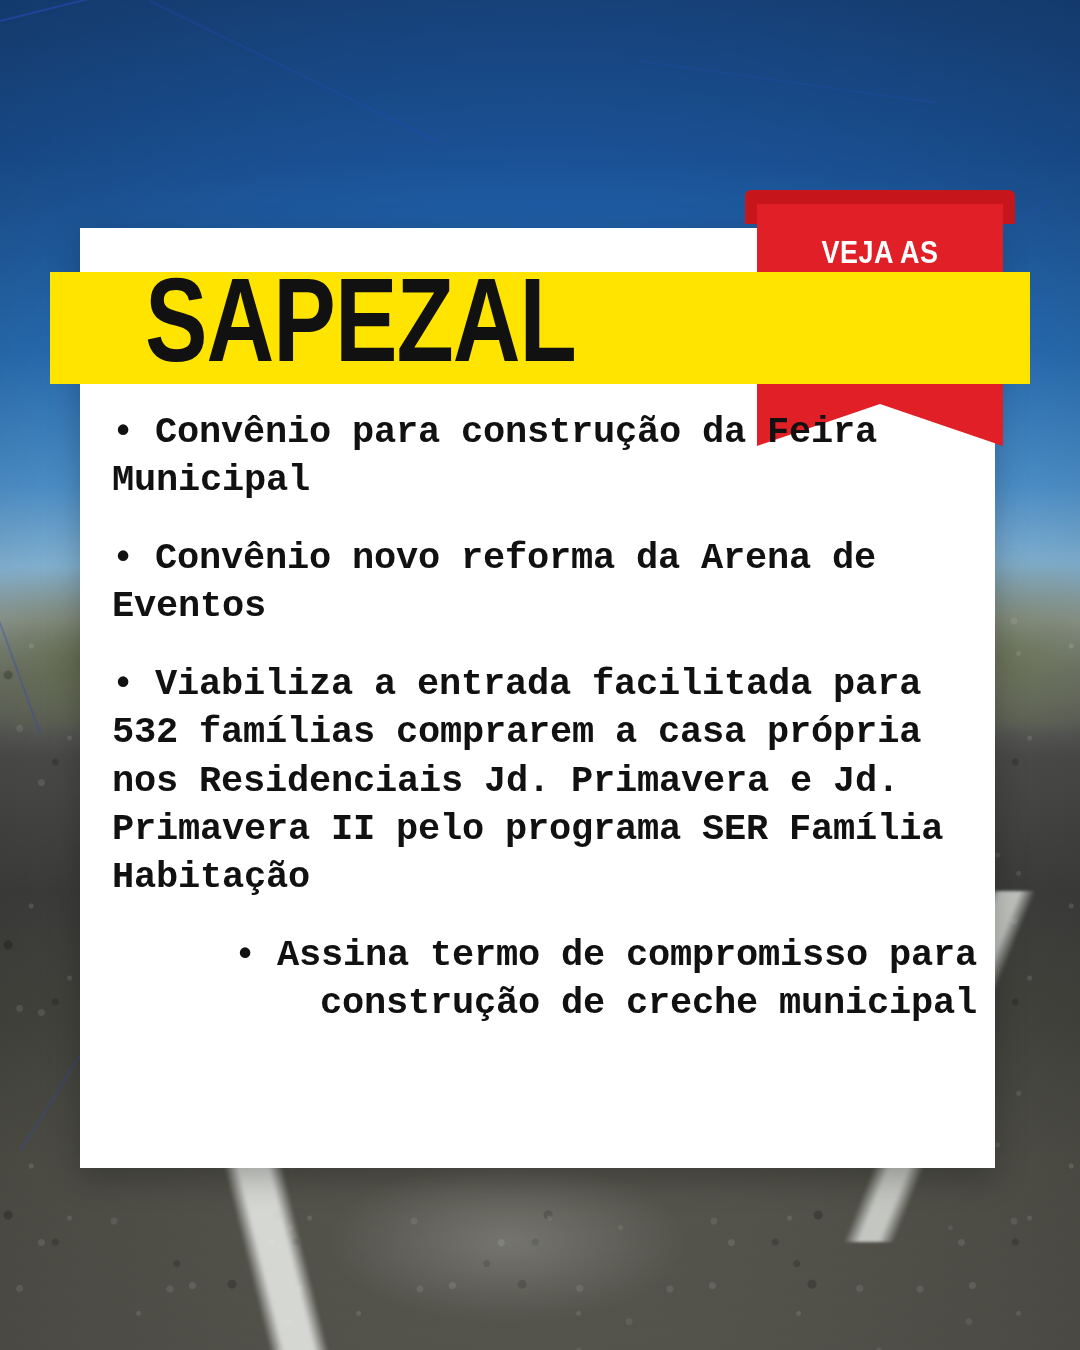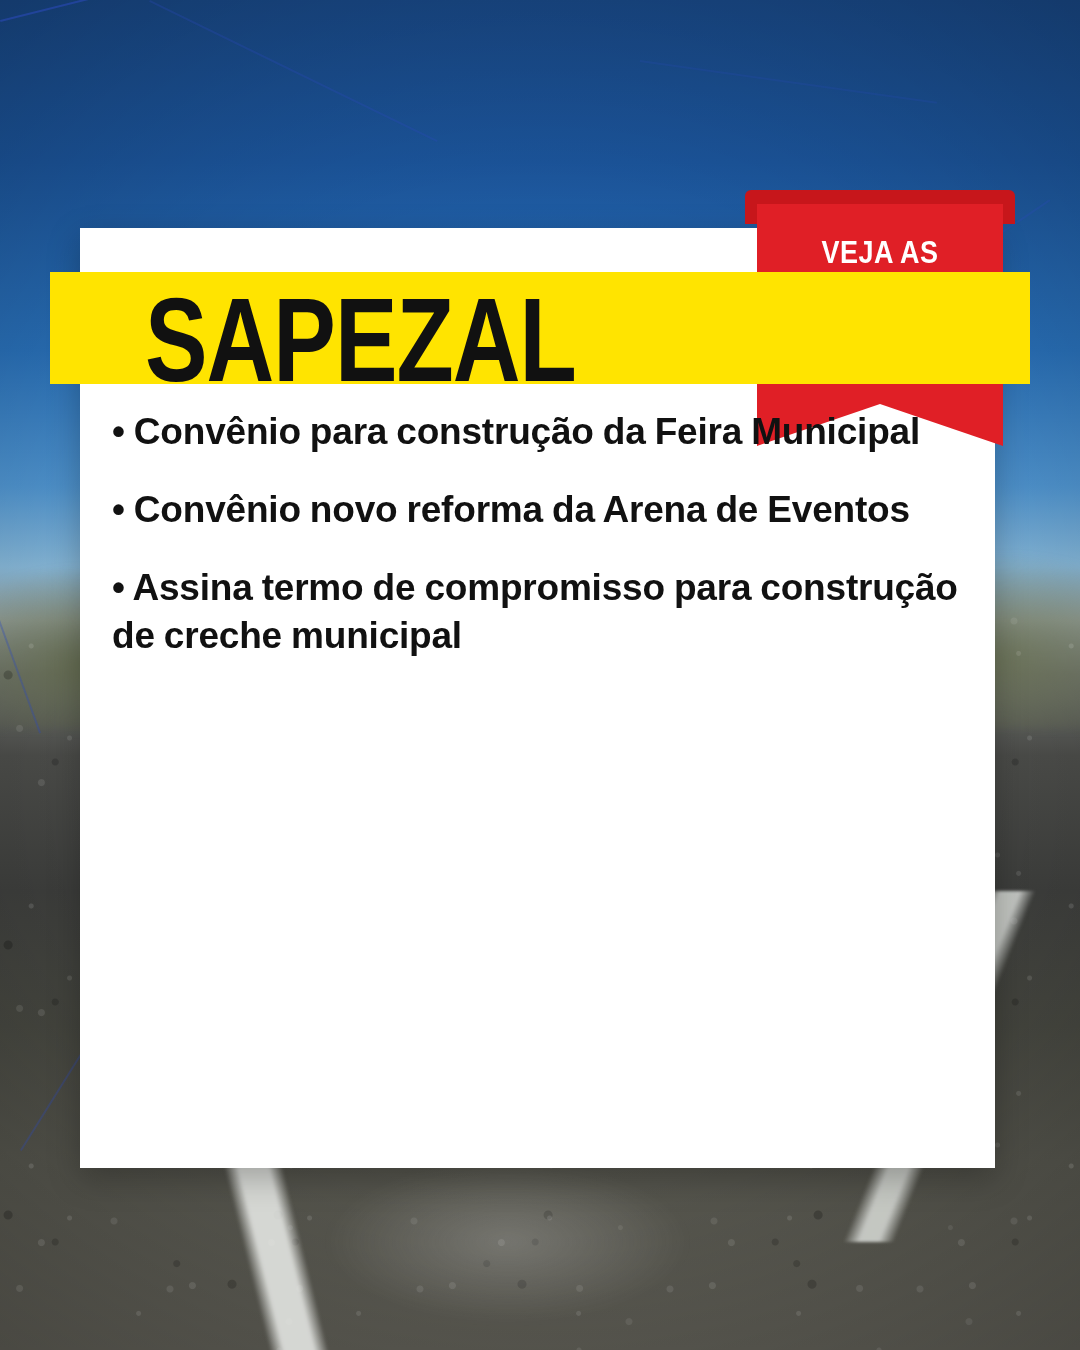--- a/index.html
+++ b/index.html
@@ -143,21 +143,21 @@
 
   
   .title-band {
     position: absolute;
     left: 50px;
     top: 272px;
     width: 980px;
     height: 112px;
     background: #ffe400;
     display: flex;
-    align-items: flex-end;
+    align-items: flex-start;
   }
 
   .title-text {
     margin-left: 95px;
     font-family: "Liberation Sans", sans-serif;
     font-weight: bold;
     font-size: 92px;
     line-height: 1;
     letter-spacing: -1px;
     color: #111111;
@@ -227,30 +227,30 @@
   }
 
   
   .bullets {
     position: absolute;
     left: 112px;
     top: 408px;
     width: 865px;
   }
   .bullet {
-    font-family: Liberation Sans, sans-serif;
+    font-family: Liberation Mono, monospace;
     font-weight: bold;
     font-size: 37px;
     line-height: 1.30;
     color: #111111;
     margin-bottom: 30px;
     letter-spacing: -0.2px;
     word-spacing: -1px;
   }
-  .bullet:last-child { margin-bottom: 4px; }
+  .bullet:last-child { margin-bottom: 4px; text-align: right; }
 </style>
 </head>
 <body>
 
 <div id="poster">
 
   <div class="bg"></div>
   <div class="veg-left"></div>
   <div class="veg-right"></div>
   <div class="asphalt"></div>
@@ -279,16 +279,17 @@
     </div>
   </div>
 
   <div class="title-band">
     <div class="title-text">SAPEZAL</div>
   </div>
 
   <div class="bullets">
     <div class="bullet">• Convênio para construção da Feira Municipal</div>
     <div class="bullet">• Convênio novo reforma da Arena de Eventos</div>
+    <div class="bullet">• Viabiliza a entrada facilitada para 532 famílias comprarem a casa própria nos Residenciais Jd. Primavera e Jd. Primavera II pelo programa SER Família Habitação</div>
     <div class="bullet">• Assina termo de compromisso para construção de creche municipal</div>
   </div>
 
 </div>
 
 </body></html>

